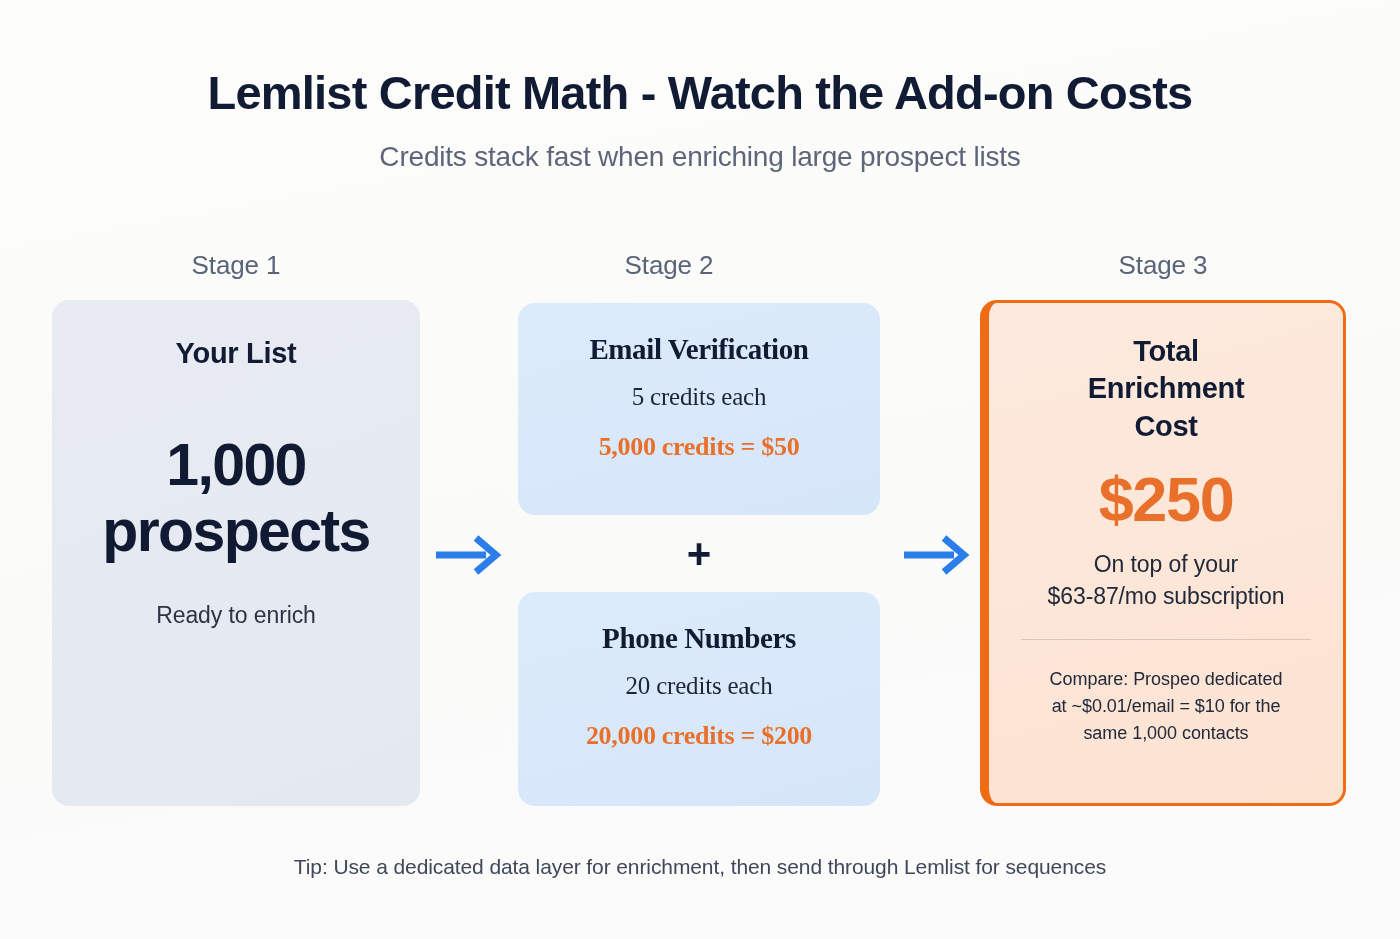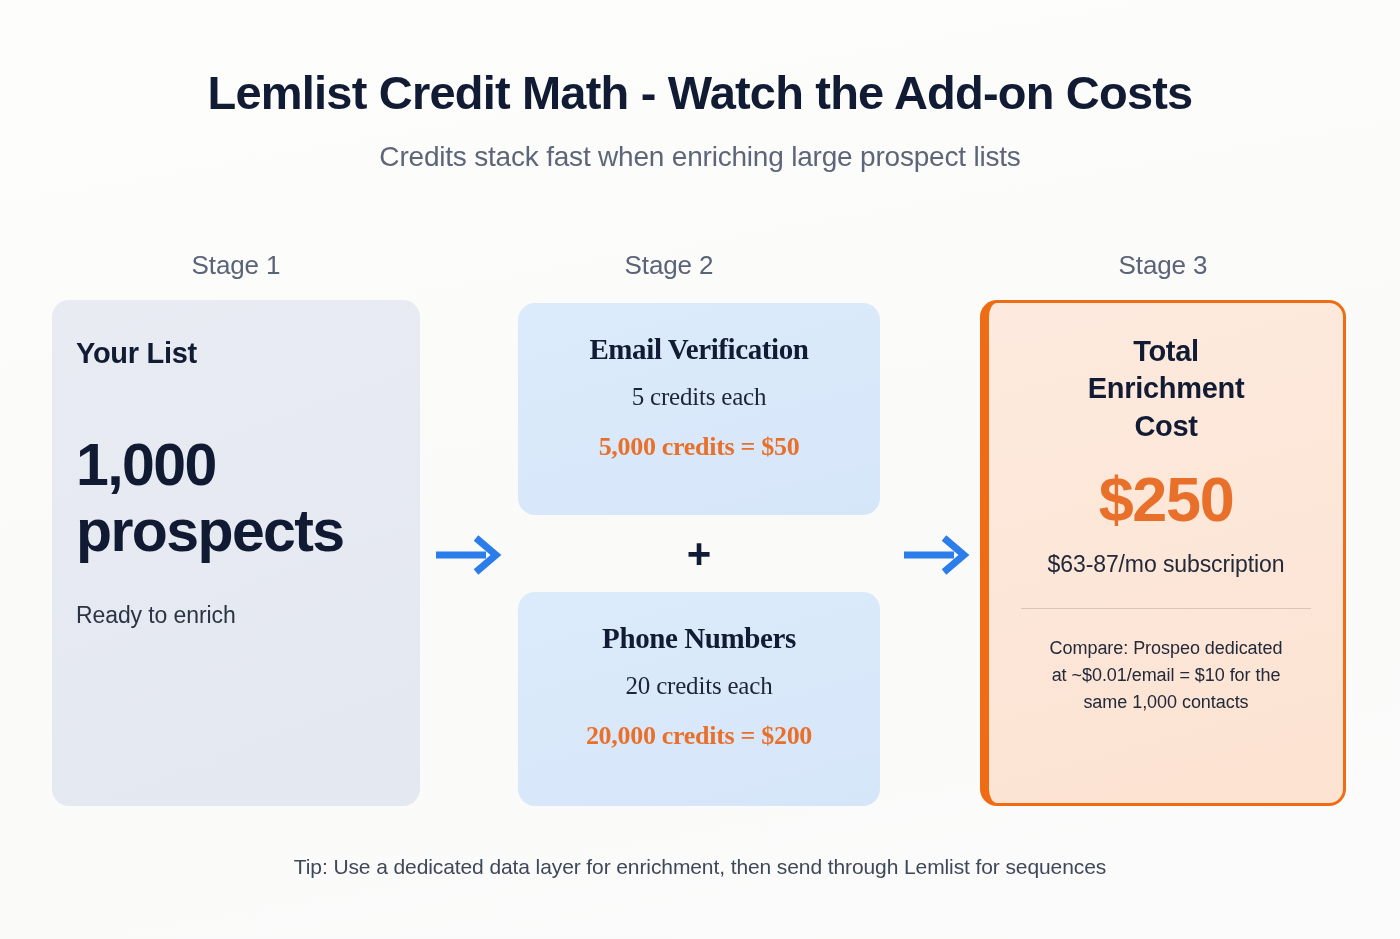--- a/index.html
+++ b/index.html
@@ -77,20 +77,21 @@
   }
 
   .card-list {
     left: 52px;
     top: 300px;
     width: 368px;
     height: 506px;
     background: #e7eaf1;
     background: linear-gradient(160deg, #e8ebf2 0%, #e4e8f0 100%);
     padding: 38px 24px 0 24px;
+    text-align: center;
   }
   .card-list .c-title {
     font-size: 29px;
     font-weight: 700;
     color: #111b33;
     letter-spacing: -0.3px;
     line-height: 1.1;
   }
   .card-list .big-number {
     margin-top: 62px;
@@ -281,20 +282,21 @@
   </div>
 
   <div class="card card-total">
     <div class="c-title">
       <div>Total</div>
       <div>Enrichment</div>
       <div>Cost</div>
     </div>
     <div class="amount">$250</div>
     <div class="sub-note">
+      <div>On top of your</div>
       <div>$63-87/mo subscription</div>
     </div>
     <div class="divider"></div>
     <div class="compare">
       <div>Compare: Prospeo dedicated</div>
       <div>at ~$0.01/email = $10 for the</div>
       <div>same 1,000 contacts</div>
     </div>
   </div>
 

